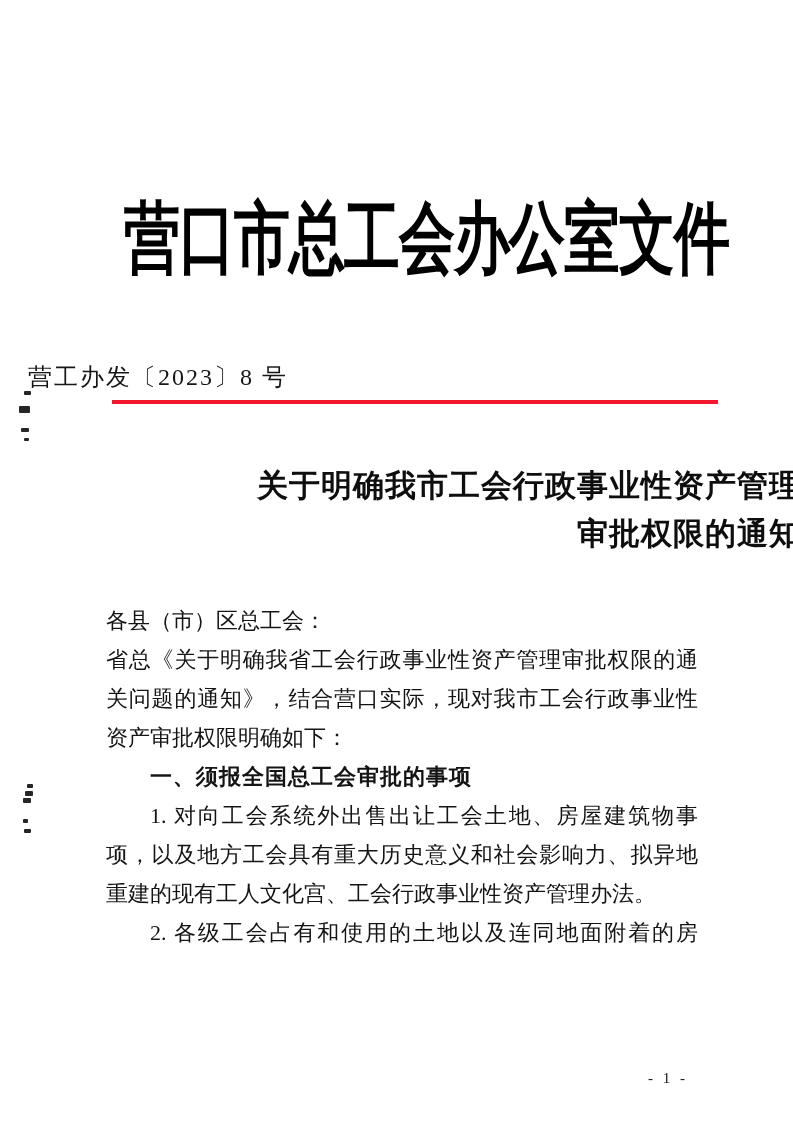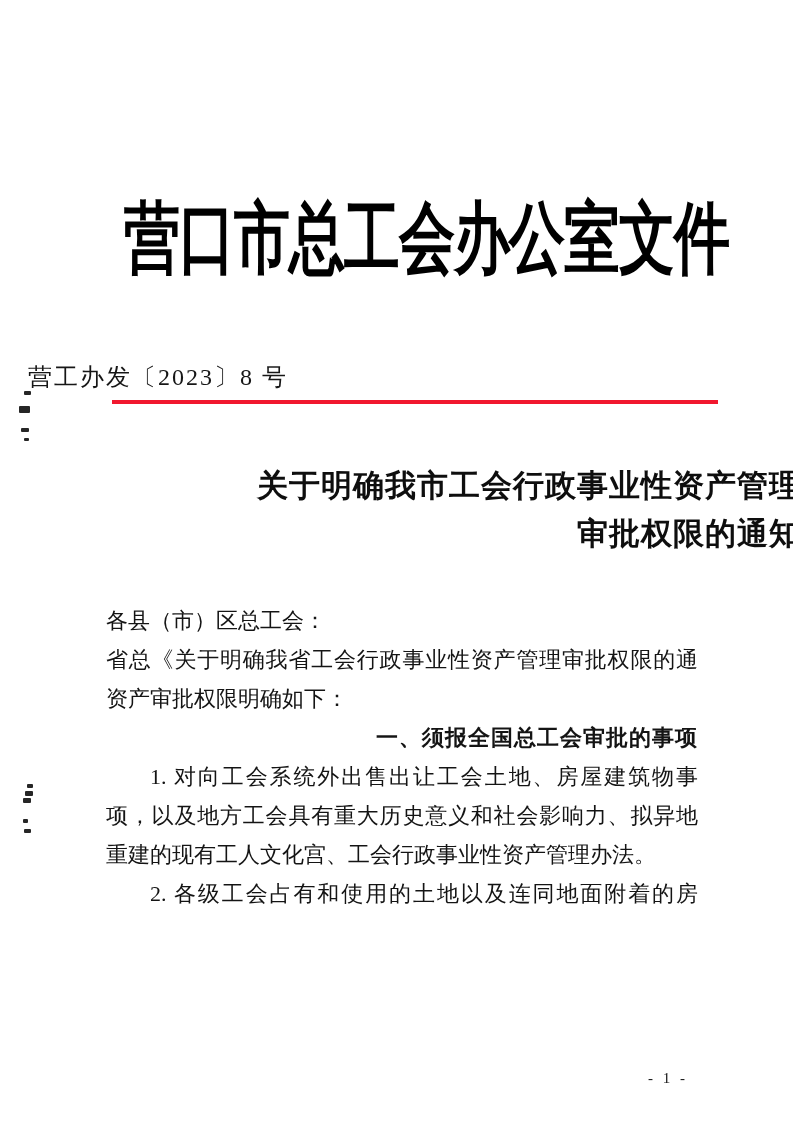--- a/index.html
+++ b/index.html
@@ -85,21 +85,20 @@
   .body-line { white-space: normal; }
   .body-line.justify {
     text-align: justify;
     text-align-last: justify;
   }
   .body-line.indent { text-indent: 44px; }
   .body-line.heading {
     font-weight: bold;
     font-family: "Liberation Sans", sans-serif;
     letter-spacing: 1px;
-    text-align: right;
   }
 
   
   .page-number {
     position: absolute;
     top: 1070px;
     left: 648px;
     font-size: 15px;
     letter-spacing: 3px;
     color: #161616;
@@ -126,20 +125,21 @@
   <div class="red-rule" style="background: rgb(241, 24, 46);"></div>
 
   <div class="doc-title">
     <div>关于明确我市工会行政事业性资产管理</div>
     <div>审批权限的通知</div>
   </div>
 
   <div class="doc-body">
       <div class="body-line">各县（市）区总工会：</div>
       <div class="body-line justify">省总《关于明确我省工会行政事业性资产管理审批权限的通</div>
+      <div class="body-line justify">关问题的通知》，结合营口实际，现对我市工会行政事业性</div>
       <div class="body-line">资产审批权限明确如下：</div>
       <div class="body-line indent heading">一、须报全国总工会审批的事项</div>
       <div class="body-line justify indent">1. 对向工会系统外出售出让工会土地、房屋建筑物事</div>
       <div class="body-line justify">项，以及地方工会具有重大历史意义和社会影响力、拟异地</div>
       <div class="body-line">重建的现有工人文化宫、工会行政事业性资产管理办法。</div>
       <div class="body-line justify indent">2. 各级工会占有和使用的土地以及连同地面附着的房</div>
     </div>
 
   <div class="page-number">- 1 -</div>
 

